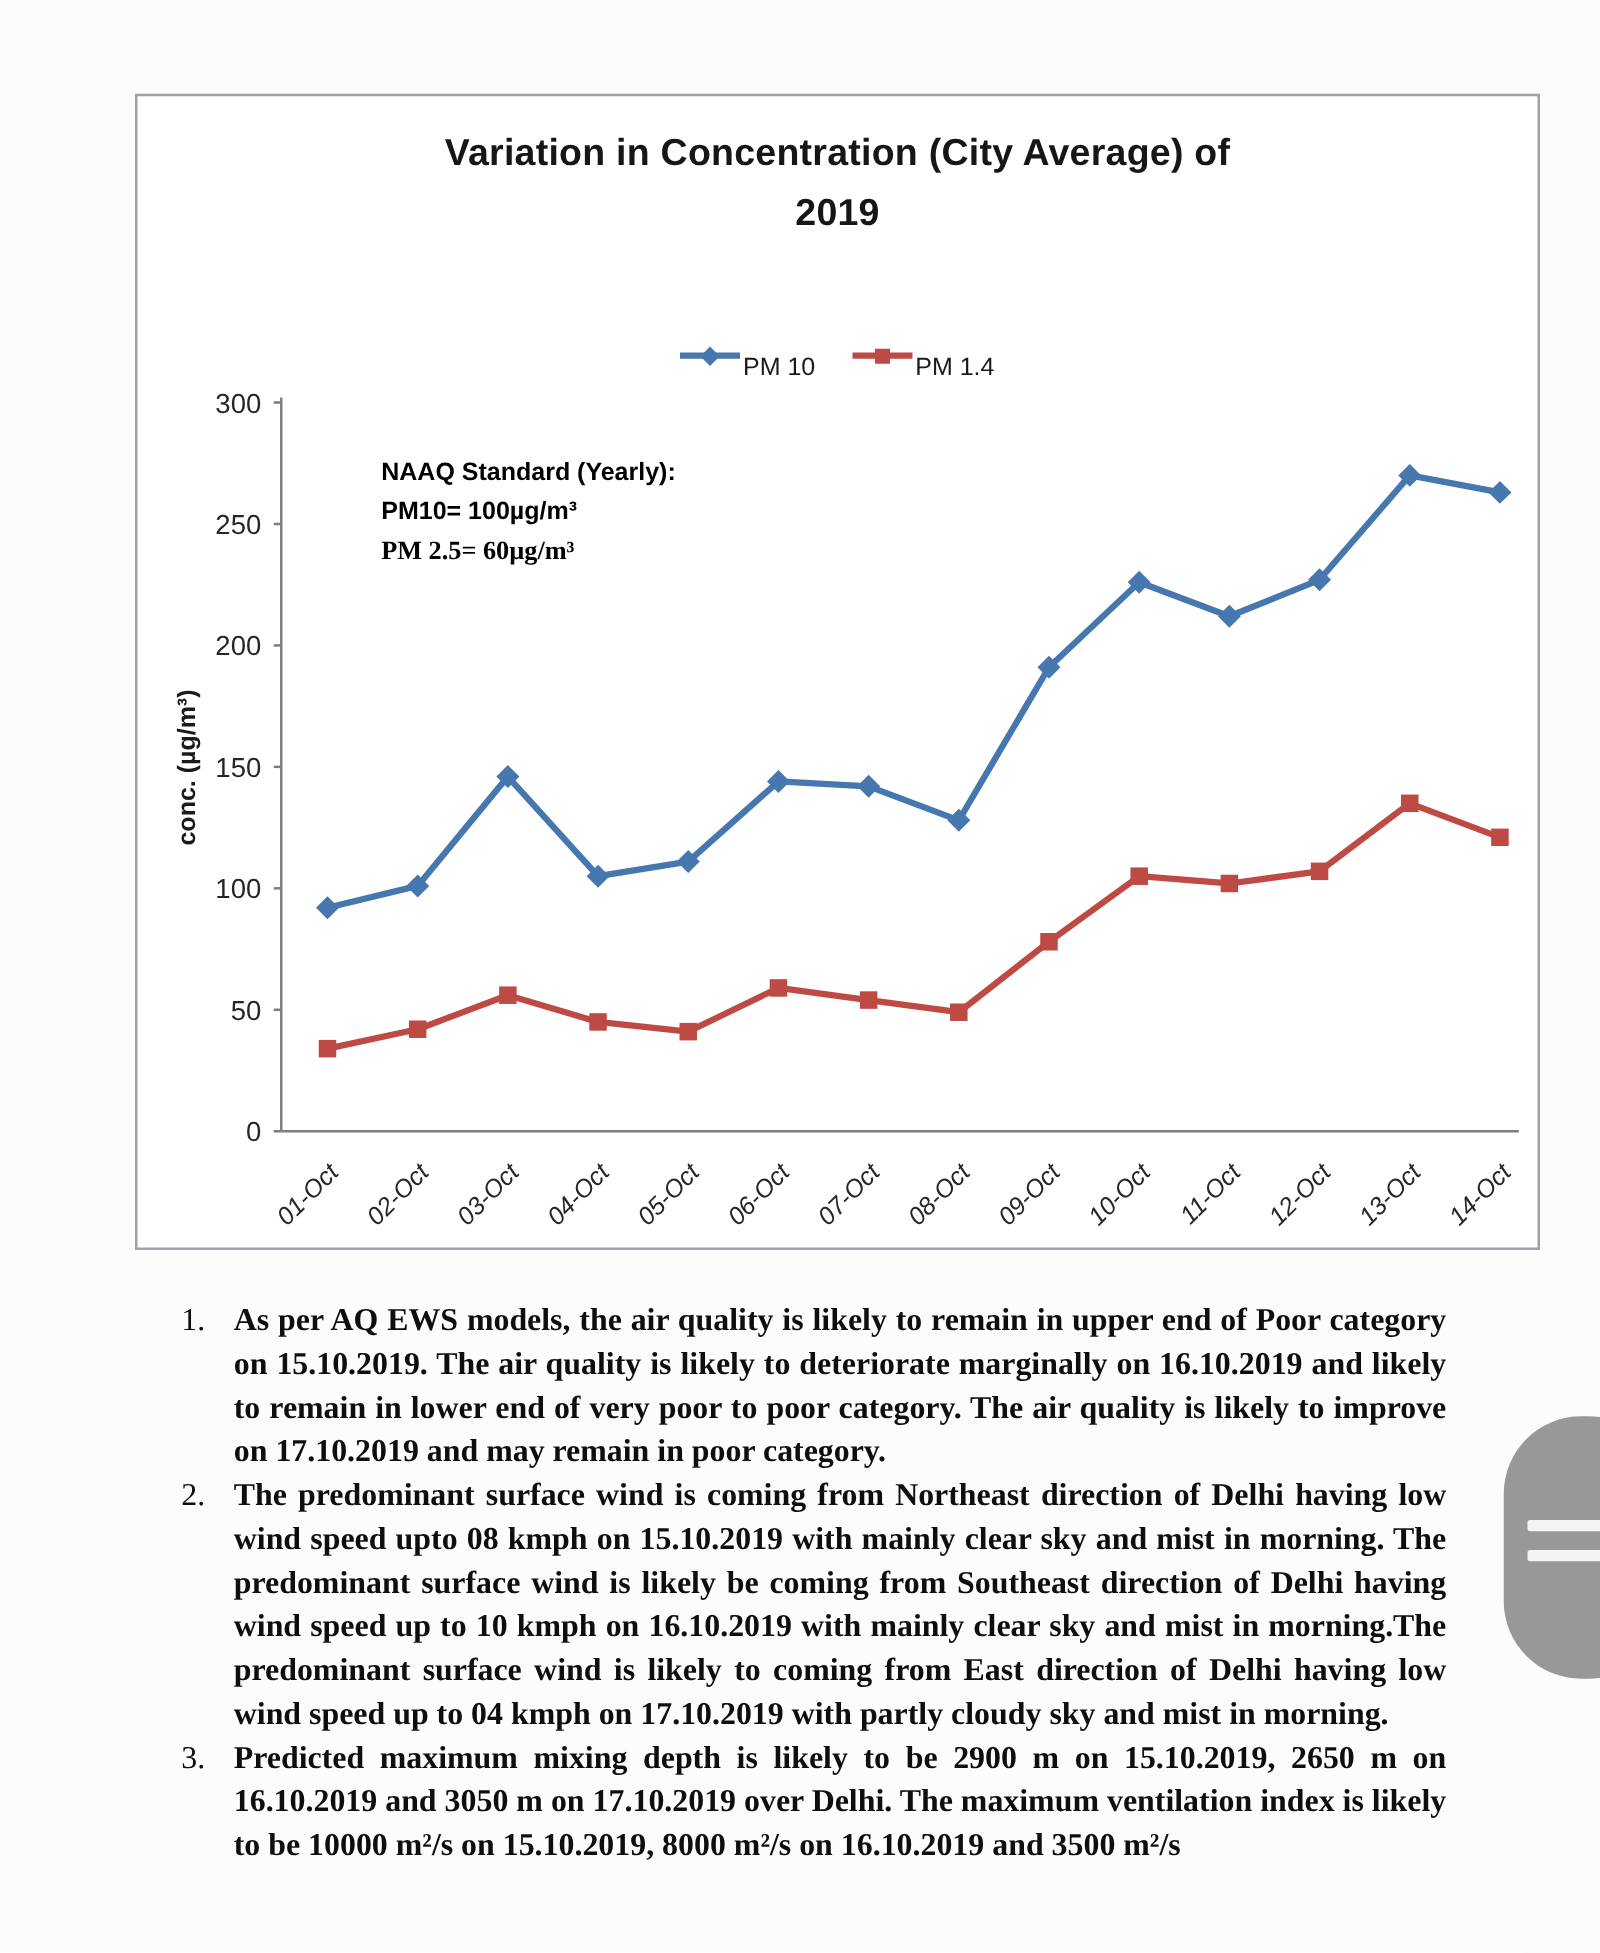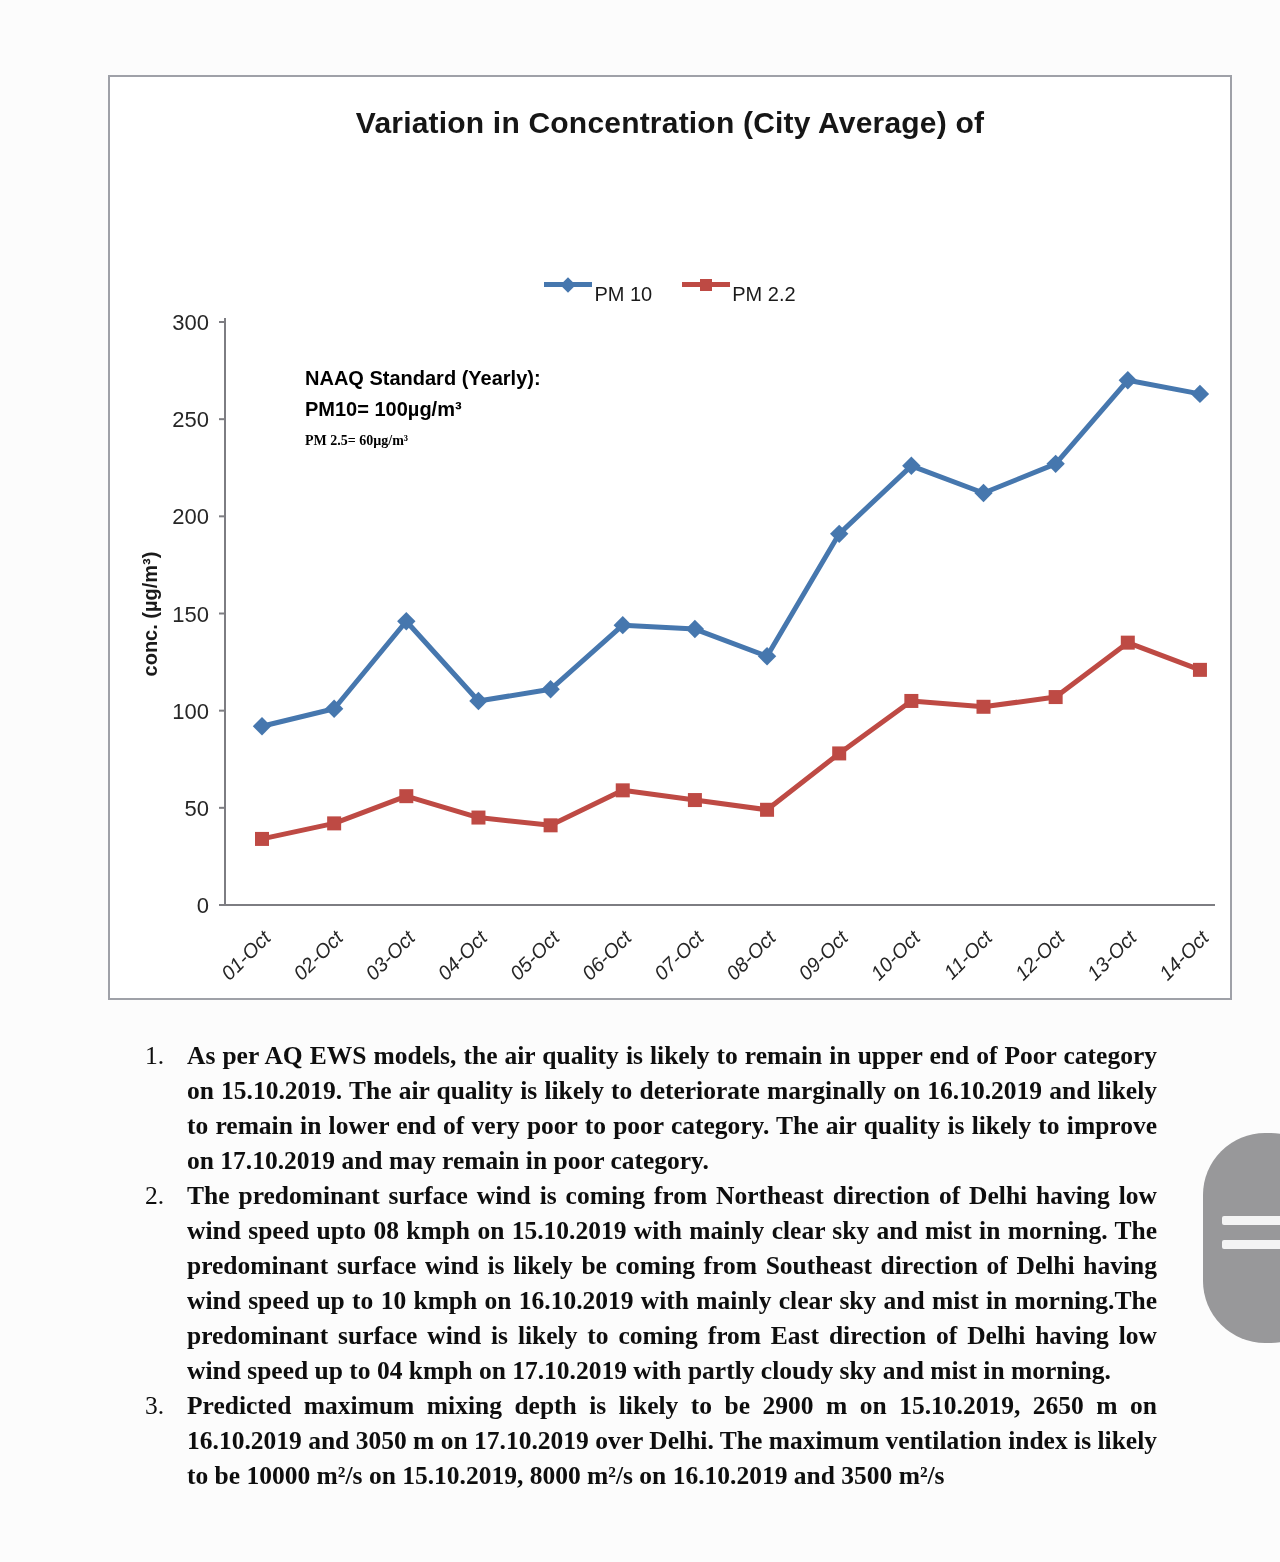--- a/index.html
+++ b/index.html
@@ -43,21 +43,21 @@
     position:absolute;left:-72px;top:524px;
     width:228px;height:26px;
     transform:rotate(-90deg);
     text-align:center;
     font-weight:bold;font-size:20px;color:#1a1a1a;
   }
   .naaq{
     position:absolute;left:195px;top:286px;
     font-size:20px;font-weight:bold;color:#000000;line-height:31px;
   }
-  .naaq .serif-line{font-family:"Liberation Serif",serif;font-size:14px;}
+  .naaq .serif-line{font-family:"Liberation Serif",serif;font-size:21px;}
   .chart-svg{position:absolute;left:0;top:230px;}
   
   .notes{
     position:absolute;left:145px;top:1038px;width:1012px;
     font-family:"Liberation Serif",serif;
     font-size:25.5px;line-height:35px;color:#0e0e0e;
   }
   .note-item{display:flex;}
   .note-number{flex:0 0 42px;}
   .note-text{flex:1;text-align:justify;font-weight:bold;}
@@ -77,36 +77,37 @@
 </style>
 </head>
 <body>
 
 <div class="page" style="background: rgb(252, 252, 252);">
 
   <div class="chart-card">
 
     <div class="chart-title">
       <div>Variation in Concentration (City Average) of</div>
+      <div>2019</div>
     </div>
 
     <div class="legend">
       <div class="legend-item">
         <span class="legend-swatch">
           <span class="bar pm10-bg"></span>
             <span class="marker marker-diamond pm10-bg"></span>
         </span>
         <span class="legend-label">PM 10</span>
       </div>
       <div class="legend-item">
         <span class="legend-swatch">
           <span class="bar pm25-bg"></span>
             <span class="marker marker-square pm25-bg"></span>
         </span>
-        <span class="legend-label">PM 2.2</span>
+        <span class="legend-label">PM 1.4</span>
       </div>
     </div>
 
     <div class="y-axis-title">conc. (µg/m³)</div>
 
     <div class="naaq">
       <div>NAAQ Standard (Yearly):</div>
       <div>PM10= 100µg/m³</div>
       <div class="serif-line">PM 2.5= 60µg/m³</div>
     </div>

